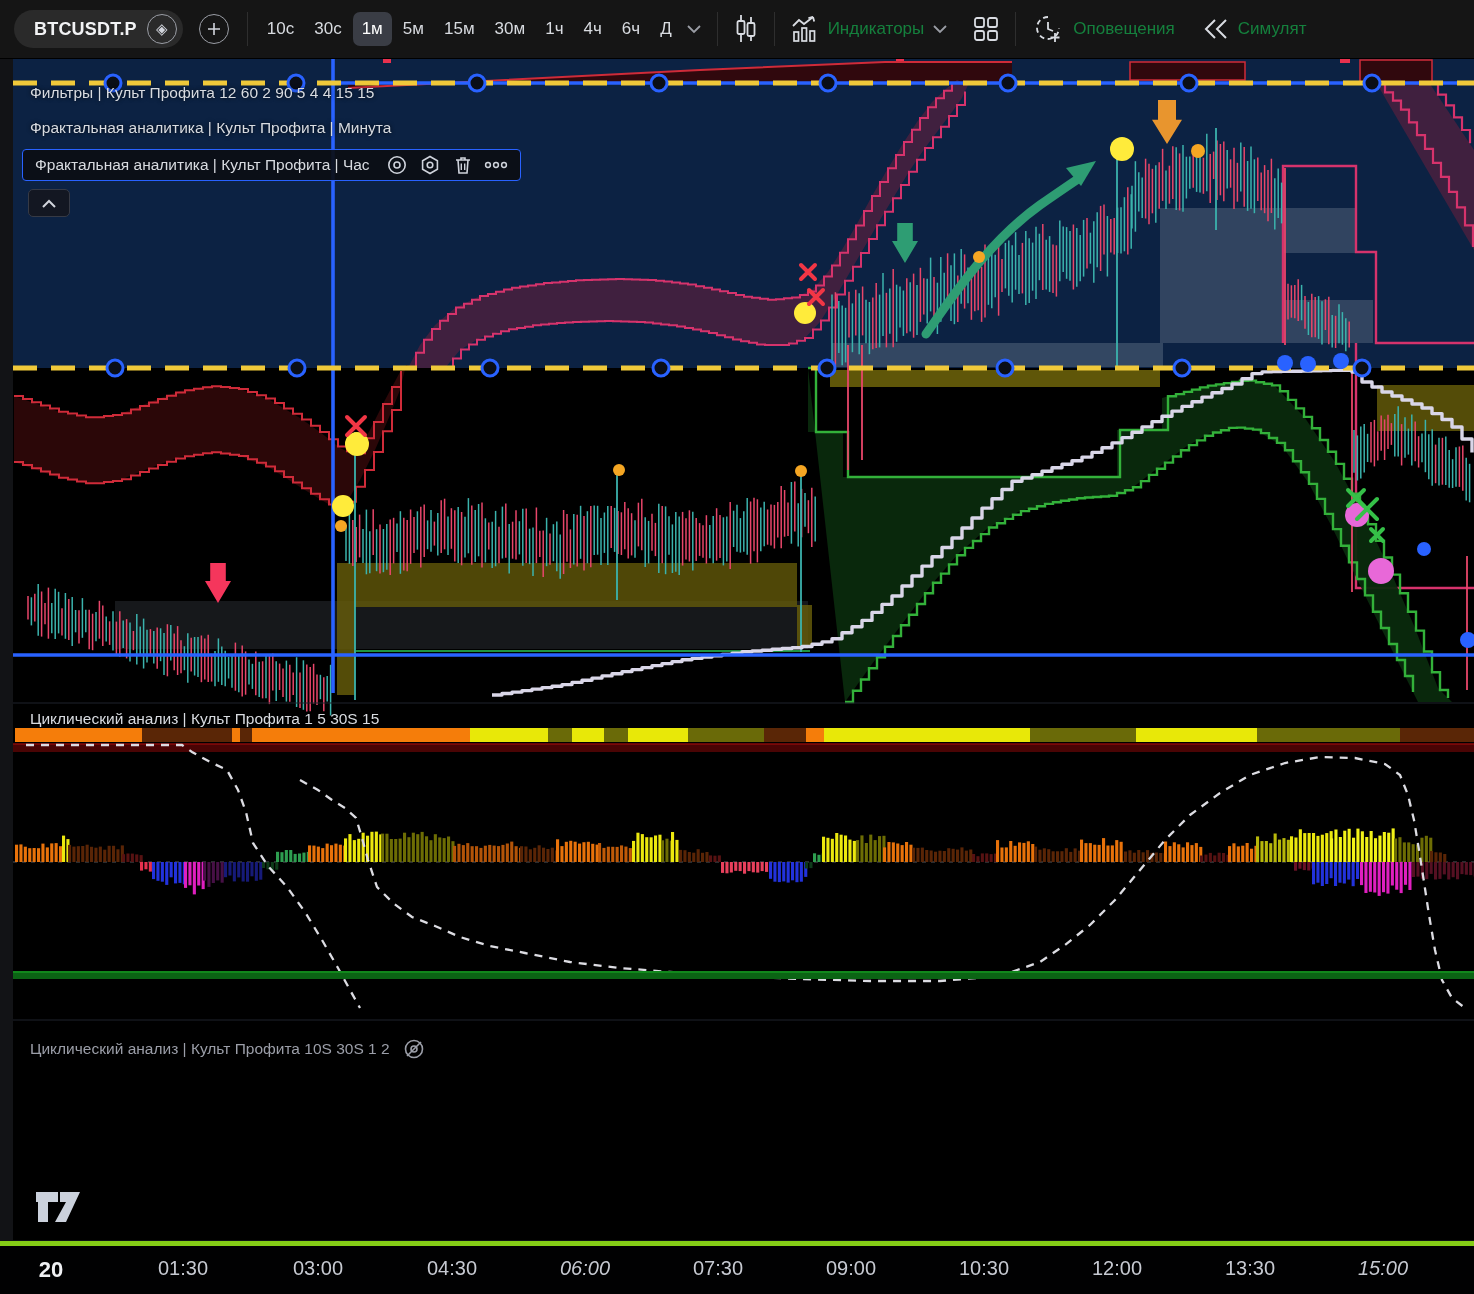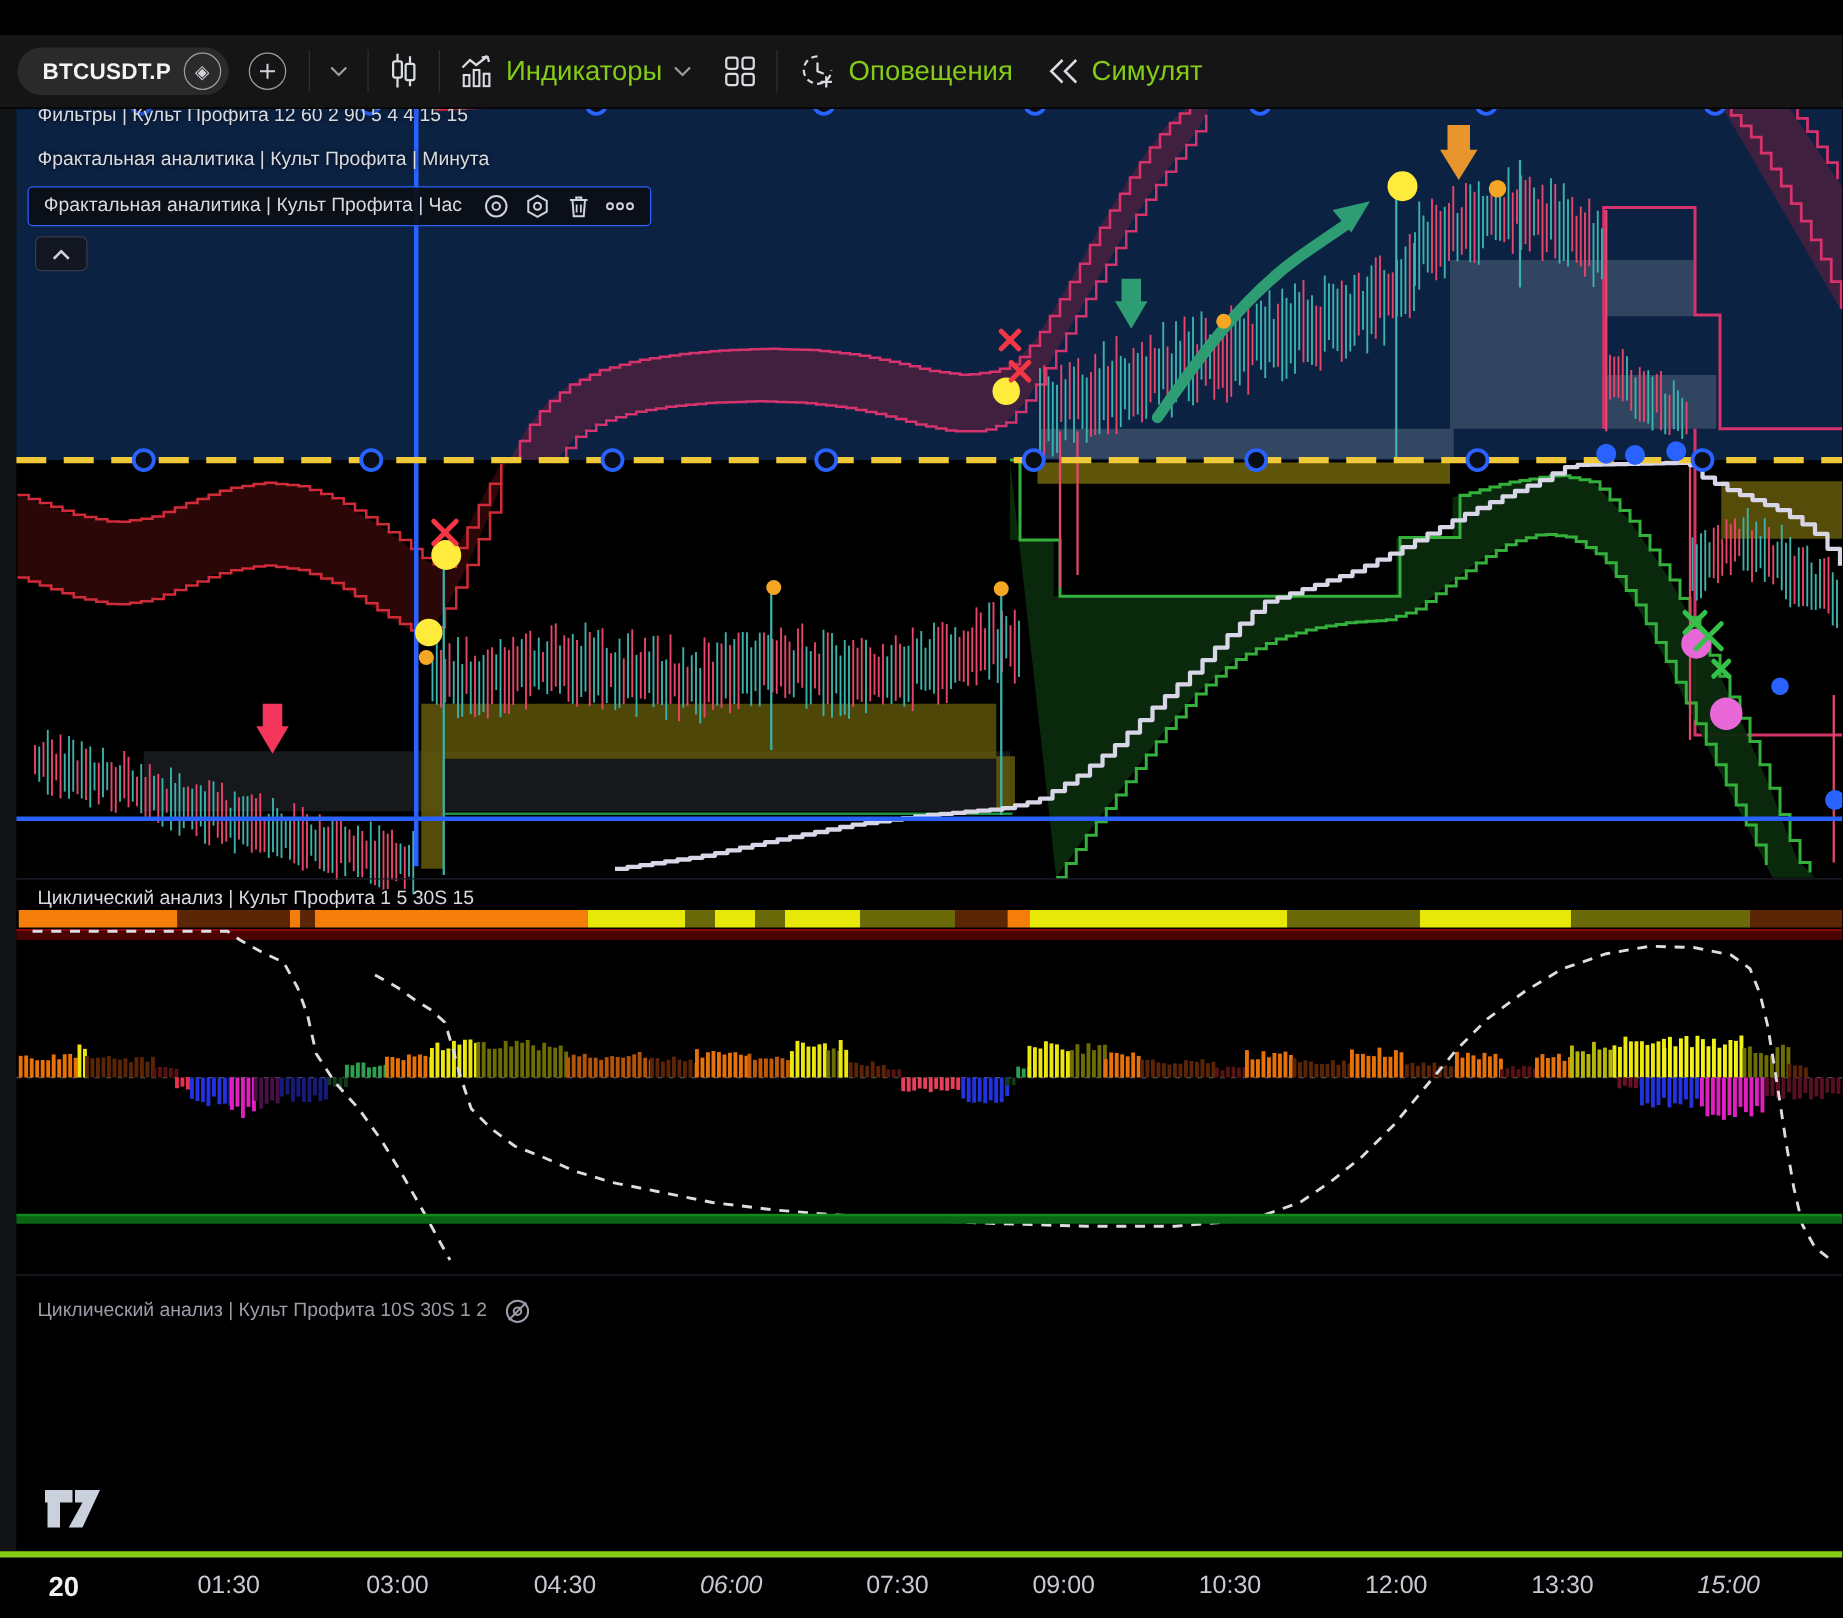--- a/index.html
+++ b/index.html
@@ -1,31 +1,31 @@
 <!DOCTYPE html>
 <html><head>
 <meta charset="utf-8">
 <style>
   html,body{margin:0;padding:0;background:#000;}
   body{width:1474px;height:1294px;position:relative;overflow:hidden;
        font-family:"Liberation Sans","DejaVu Sans",sans-serif;color:#d1d4dc;}
   
   #toolbar{position:absolute;left:0;top:0;width:1474px;height:58px;background:#151515;
-           border-bottom:1px solid #000;display:flex;align-items:center;z-index:30;margin-top:28px;}
+           border-bottom:1px solid #000;display:flex;align-items:center;z-index:30;}
   .tb-sep{width:1px;height:34px;background:#2e2e2e;margin:0 10px;flex:none;}
   #symbol-pill{display:flex;align-items:center;gap:10px;background:#2a2a2a;border-radius:20px;
                height:38px;padding:0 6px 0 20px;margin-left:14px;cursor:pointer;}
   #symbol-pill .sym{font-size:18px;font-weight:bold;color:#f2f3f5;letter-spacing:.2px;}
   .circle-icon{width:28px;height:28px;border-radius:50%;border:1.6px solid #9a9da5;display:flex;
                align-items:center;justify-content:center;color:#d1d4dc;flex:none;}
   #add-btn{margin-left:16px;cursor:pointer;}
   .tf{font-size:17px;color:#d8dbe0;padding:7px 9px;border-radius:7px;cursor:pointer;flex:none;}
   .tf.active{background:#3a3d45;color:#fff;}
   .tb-item{display:flex;align-items:center;gap:9px;cursor:pointer;padding:0 6px;flex:none;}
-  .tb-label{font-size:22px;color:#84cc16;}
+  .tb-label{font-size:17px;color:#15803d;}
   svg.ticon{display:block;}
   
   #left-rail{position:absolute;left:0;top:58px;width:13px;height:1236px;background:#121316;z-index:5;}
   #chart-svg{position:absolute;left:0;top:58px;z-index:1;}
   
   .legend-row{position:absolute;left:30px;font-size:15.5px;color:#d8dbe0;z-index:10;
               text-shadow:0 0 4px rgba(0,0,0,.8);white-space:nowrap;}
   #legend-box{position:absolute;left:22px;top:149px;height:30px;display:flex;align-items:center;gap:9px;
               padding:0 12px;border:1px solid #2962ff;border-radius:4px;background:rgba(12,14,20,.92);
               z-index:10;white-space:nowrap;}
@@ -51,20 +51,32 @@
   <div id="symbol-pill">
     <span class="sym">BTCUSDT.P</span>
     <span class="circle-icon" style="font-size:15px;">◈</span>
   </div>
   <span class="circle-icon" id="add-btn">
     <svg class="ticon" width="14" height="14" viewBox="0 0 14 14">
       <path d="M7 1 V13 M1 7 H13" stroke="#d1d4dc" stroke-width="1.6" fill="none"></path>
       </svg>
   </span>
   <div class="tb-sep" style="margin-left:18px;"></div>
+  <div id="tf-wrap" style="display:flex;align-items:center;gap:2px;">
+      <div class="tf">10с</div>
+      <div class="tf">30с</div>
+      <div class="tf active">1м</div>
+      <div class="tf">5м</div>
+      <div class="tf">15м</div>
+      <div class="tf">30м</div>
+      <div class="tf">1ч</div>
+      <div class="tf">4ч</div>
+      <div class="tf">6ч</div>
+      <div class="tf">Д</div>
+    </div>
   <span class="tb-item">
     <svg class="ticon" width="14" height="9" viewBox="0 0 14 9">
       <path d="M1 1 L7 7 L13 1" stroke="#9a9da5" stroke-width="1.8" fill="none"></path>
       </svg>
   </span>
   <div class="tb-sep"></div>
   <span class="tb-item">
     <svg class="ticon" width="24" height="30" viewBox="0 0 24 30">
       <path d="M7 1 V7 M7 20 V28 M17 3 V9 M17 22 V27" stroke="#d9dce2" stroke-width="1.8"></path>
       <rect x="3.5" y="7" width="7" height="13" rx="1.5" fill="none" stroke="#d9dce2" stroke-width="1.8"></rect>

